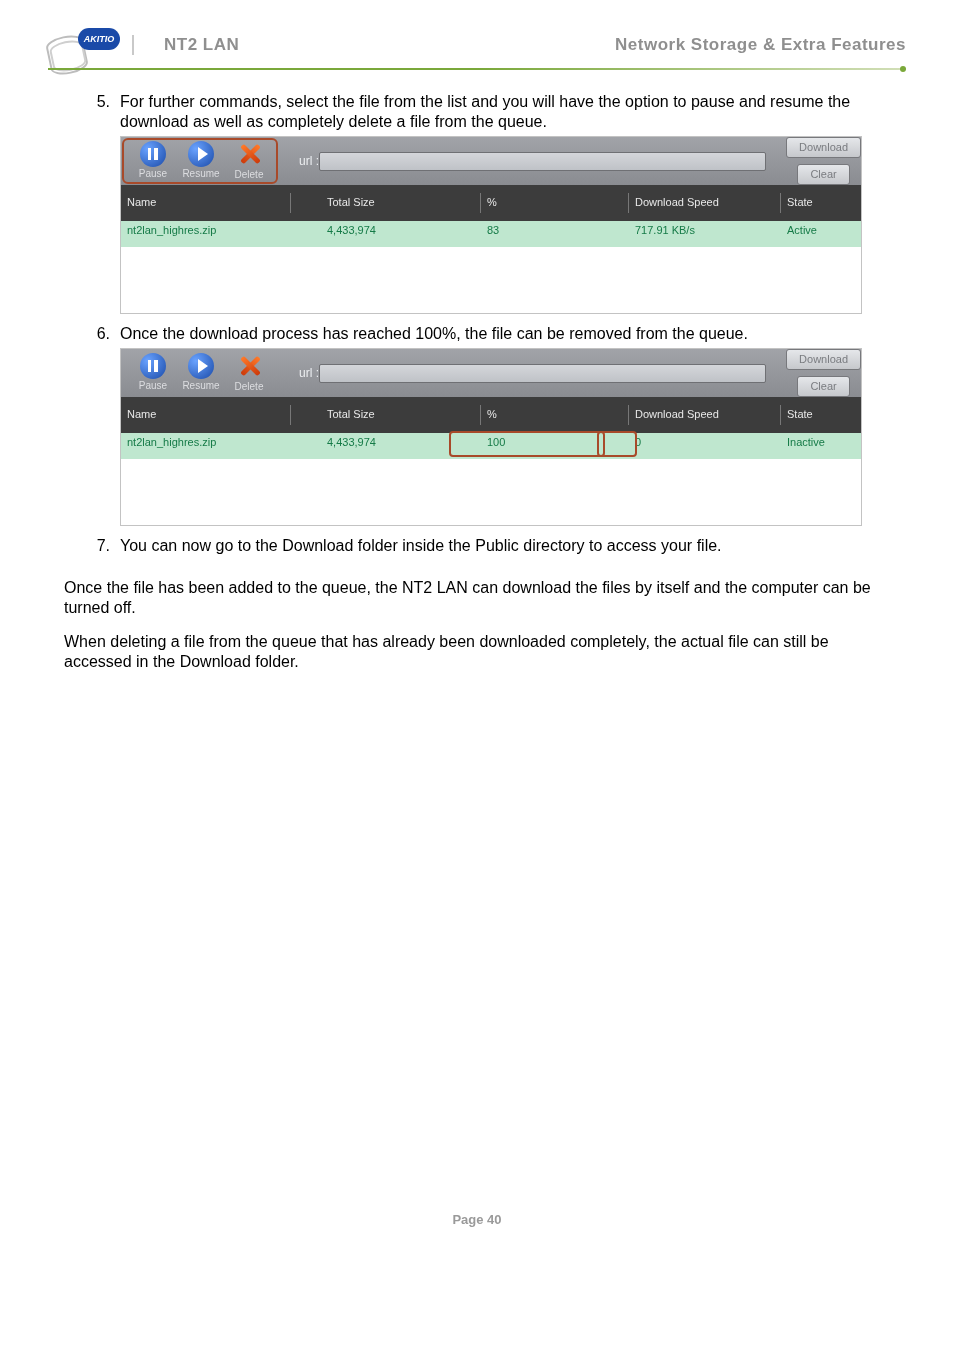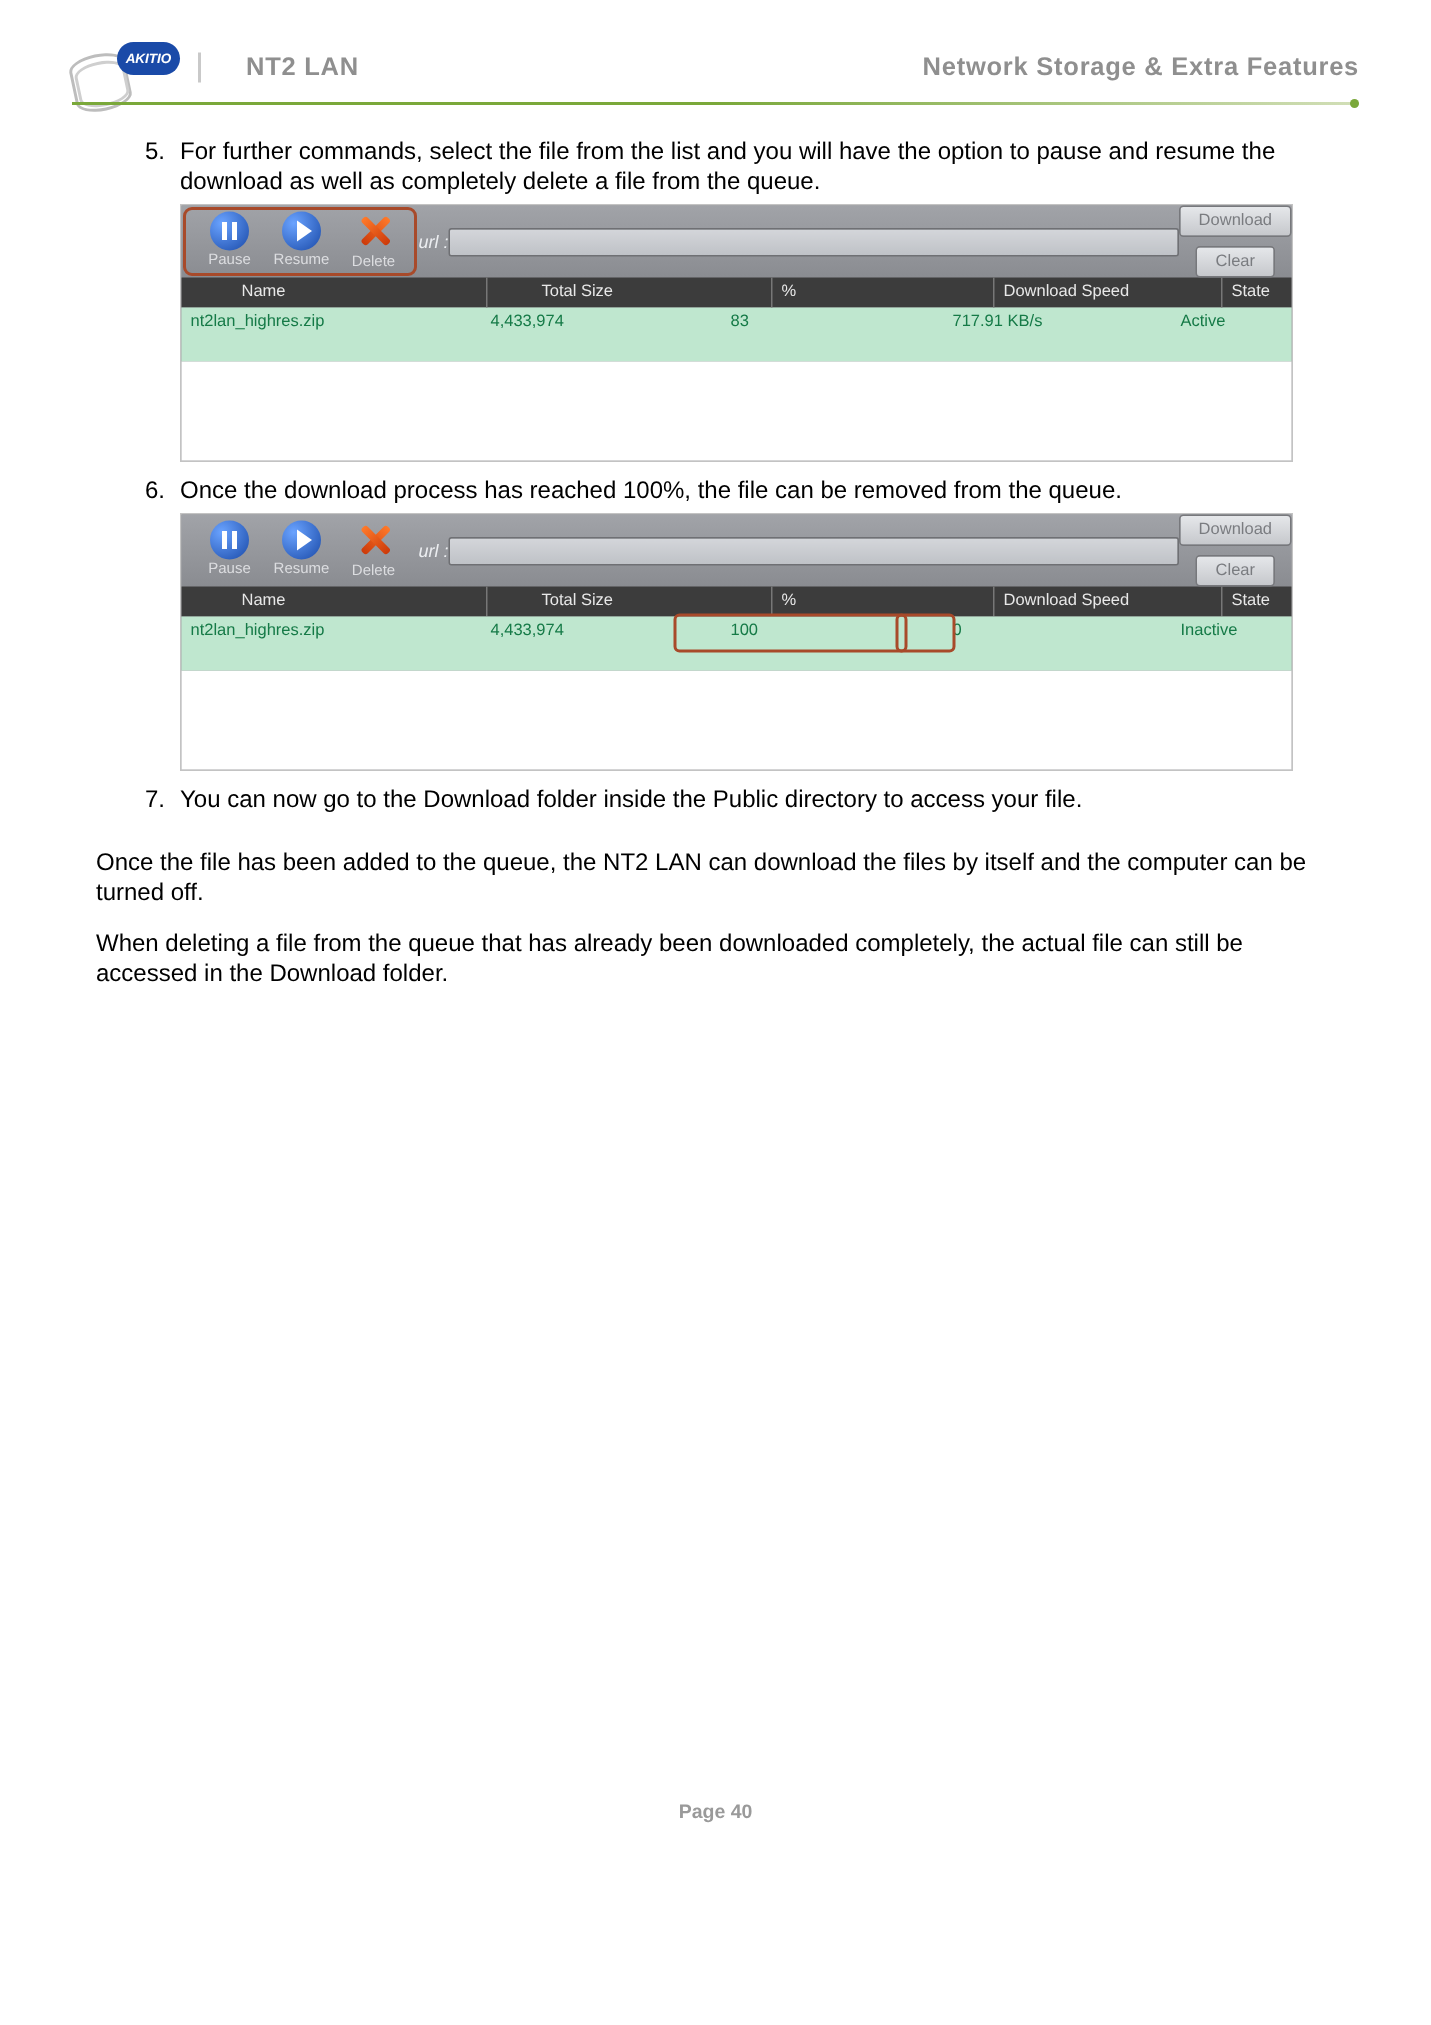--- a/index.html
+++ b/index.html
@@ -179,23 +179,22 @@
     content:''; position:absolute; left:13px; top:2px; width:5px; height:24px;
     background: linear-gradient(#ff7a2a,#cc3a0a);
     border-radius:2px;
   }
   .icon-delete .iconwrap::before { transform: rotate(45deg);}
   .icon-delete .iconwrap::after  { transform: rotate(-45deg);}
   .url-area {
     flex: 1;
     display: flex;
     align-items: center;
-    padding: 0 0;
+    padding: 0 20px;
     gap: 0;
-    font-style: italic;
   }
   .url-label { color:#eceef1; font-size:12px; }
   .url-field {
     flex: 1;
     height: 17px;
     background: linear-gradient(to bottom,#d4d6da,#bfc2c7);
     border: 1px solid #6f7074;
     border-radius: 2px;
   }
   .rbtns {
@@ -212,38 +211,37 @@
     background: linear-gradient(to bottom,#e5e7ea,#c6c8cc);
     border: 1px solid #77787c;
     border-radius: 3px;
     display: flex; align-items: center;
   }
   .grid-head {
     display: flex;
     background: #3c3c3c;
     color: #e8e8e8;
     font-size: 11px;
-    height: 20px;
-    align-items: flex-start;
-    padding-left: 34px;
+    height: 36px;
+    align-items: center;
   }
   .gh {
     border-right: 1px solid #777;
     padding: 3px 6px;
     box-sizing: border-box;
   }
   .c-name  { width: 170px; }
   .c-size  { width: 160px; margin-left: 30px; }
   .c-pct   { width: 148px; }
   .c-speed { width: 152px; }
   .c-state { flex: 1; border-right: none; }
   .grid-row {
     display: flex;
     font-size: 11px;
-    height: 36px;
+    height: 26px;
   }
   .grid-row.green {
     background: #bfe7cf;
     color: #157a47;
   }
   .gr {
     padding: 3px 6px;
     box-sizing: border-box;
   }
   .selcell {

